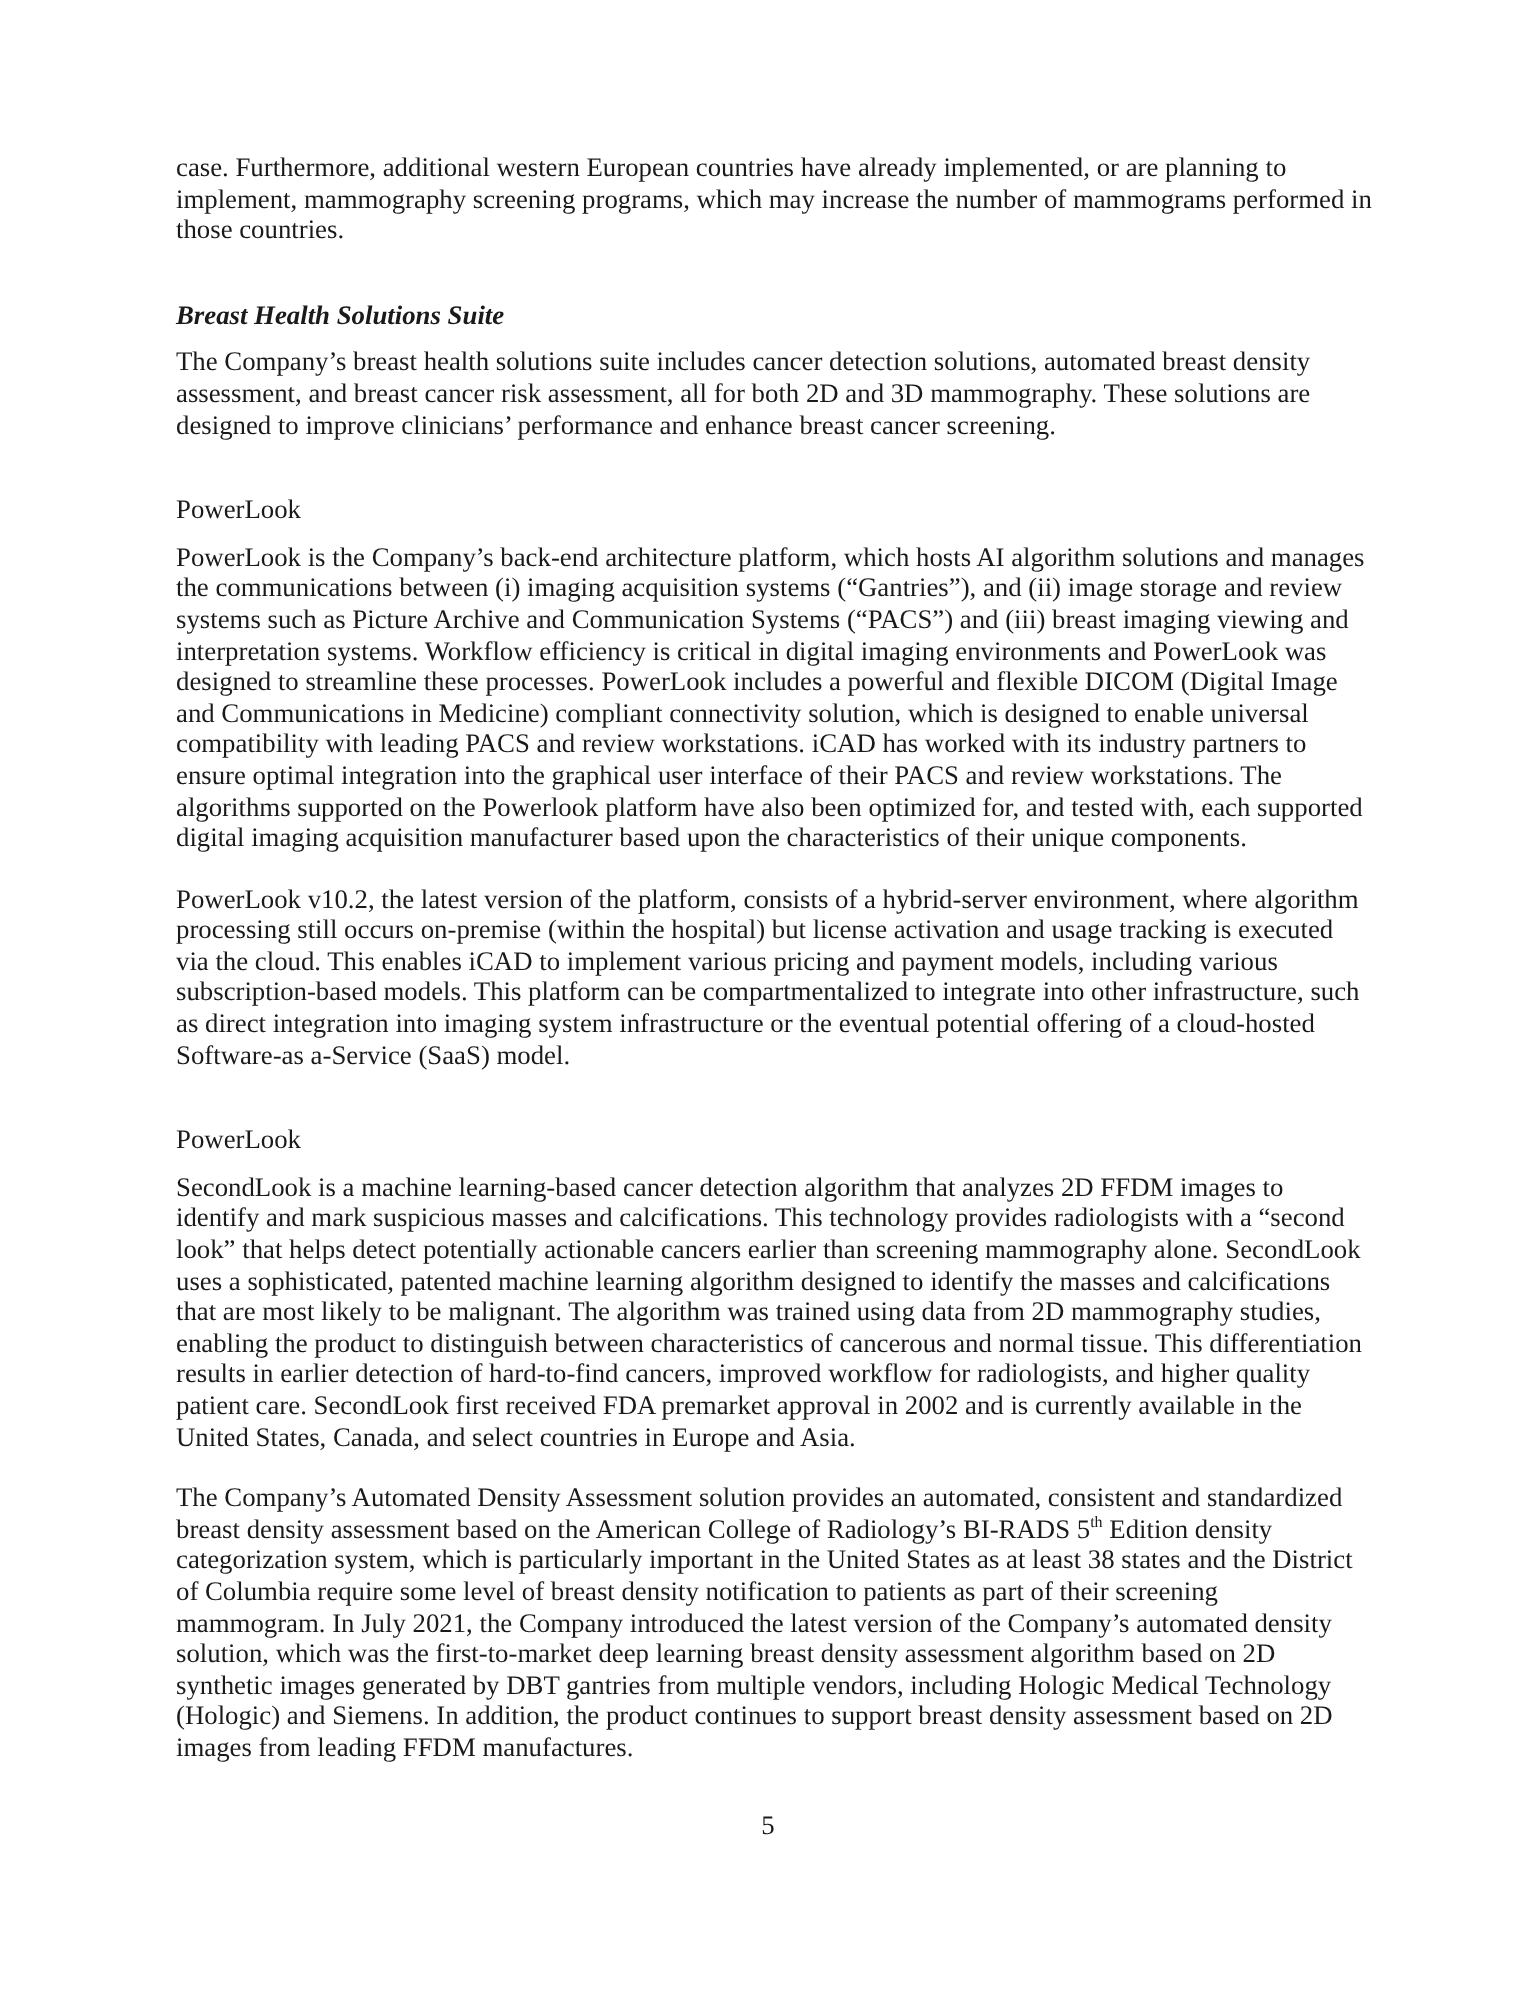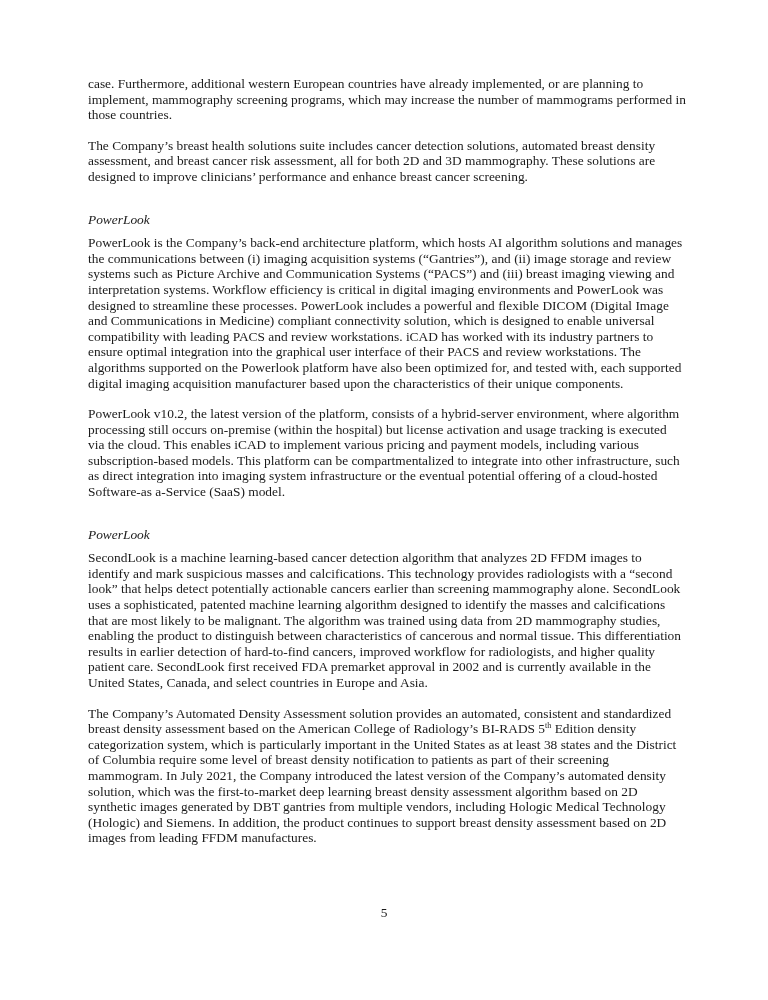--- a/index.html
+++ b/index.html
@@ -8,33 +8,34 @@
     font-family: "Liberation Serif", "DejaVu Serif", serif;
     color: #1a1a1a;
   }
   .page {
     position: absolute; left: 88px; top: 76px; width: 598px;
     font-size: 13.4px; line-height: 15.6px;
   }
   p { margin: 0; }
   .para { margin-bottom: 15px; }
   .heading-bi { font-weight: bold; font-style: italic; margin-top: 27px; margin-bottom: 8px; }
-  .heading-i { font-style: italic; margin-top: 27px; margin-bottom: 8px; }
+  .heading-i { margin-top: 27px; margin-bottom: 8px; }
   sup { font-size: 8px; line-height: 0; vertical-align: super; text-align: center; }
   .page-number {
     position: absolute; left: 0; right: 0; top: 905px; text-align: center;
     font-size: 13.4px;
   }
 </style>
 </head>
 <body>
 
 <div class="page">
   <p class="para">case. Furthermore, additional western European countries have already implemented, or are planning to implement, mammography screening programs, which may increase the number of mammograms performed in those countries.</p>
 
+  <p class="heading-bi">Breast Health Solutions Suite</p>
   <p class="para">The Company’s breast health solutions suite includes cancer detection solutions, automated breast density assessment, and breast cancer risk assessment, all for both 2D and 3D mammography. These solutions are designed to improve clinicians’ performance and enhance breast cancer screening.</p>
 
   <p class="heading-i">PowerLook</p>
   <p class="para">PowerLook is the Company’s back-end architecture platform, which hosts AI algorithm solutions and manages the communications between (i) imaging acquisition systems (“Gantries”), and (ii) image storage and review systems such as Picture Archive and Communication Systems (“PACS”) and (iii) breast imaging viewing and interpretation systems. Workflow efficiency is critical in digital imaging environments and PowerLook was designed to streamline these processes. PowerLook includes a powerful and flexible DICOM (Digital Image and Communications in Medicine) compliant connectivity solution, which is designed to enable universal compatibility with leading PACS and review workstations. iCAD has worked with its industry partners to ensure optimal integration into the graphical user interface of their PACS and review workstations. The algorithms supported on the Powerlook platform have also been optimized for, and tested with, each supported digital imaging acquisition manufacturer based upon the characteristics of their unique components.</p>
   <p class="para">PowerLook v10.2, the latest version of the platform, consists of a hybrid-server environment, where algorithm processing still occurs on-premise (within the hospital) but license activation and usage tracking is executed via the cloud. This enables iCAD to implement various pricing and payment models, including various subscription-based models. This platform can be compartmentalized to integrate into other infrastructure, such as direct integration into imaging system infrastructure or the eventual potential offering of a cloud-hosted Software-as a-Service (SaaS) model.</p>
 
   <p class="heading-i">PowerLook</p>
   <p class="para">SecondLook is a machine learning-based cancer detection algorithm that analyzes 2D FFDM images to identify and mark suspicious masses and calcifications. This technology provides radiologists with a “second look” that helps detect potentially actionable cancers earlier than screening mammography alone. SecondLook uses a sophisticated, patented machine learning algorithm designed to identify the masses and calcifications that are most likely to be malignant. The algorithm was trained using data from 2D mammography studies, enabling the product to distinguish between characteristics of cancerous and normal tissue. This differentiation results in earlier detection of hard-to-find cancers, improved workflow for radiologists, and higher quality patient care. SecondLook first received FDA premarket approval in 2002 and is currently available in the United States, Canada, and select countries in Europe and Asia.</p>
 
   <p class="para"><span>The Company’s Automated Density Assessment solution provides an automated, consistent and standardized breast density assessment based on the American College of Radiology’s BI-RADS 5</span><sup>th</sup><span> Edition density categorization system, which is particularly important in the United States as at least 38 states and the District of Columbia require some level of breast density notification to patients as part of their screening mammogram. In July 2021, the Company introduced the latest version of the Company’s automated density solution, which was the first-to-market deep learning breast density assessment algorithm based on 2D synthetic images generated by DBT gantries from multiple vendors, including Hologic Medical Technology (Hologic) and Siemens. In addition, the product continues to support breast density assessment based on 2D images from leading FFDM manufactures.</span></p>

